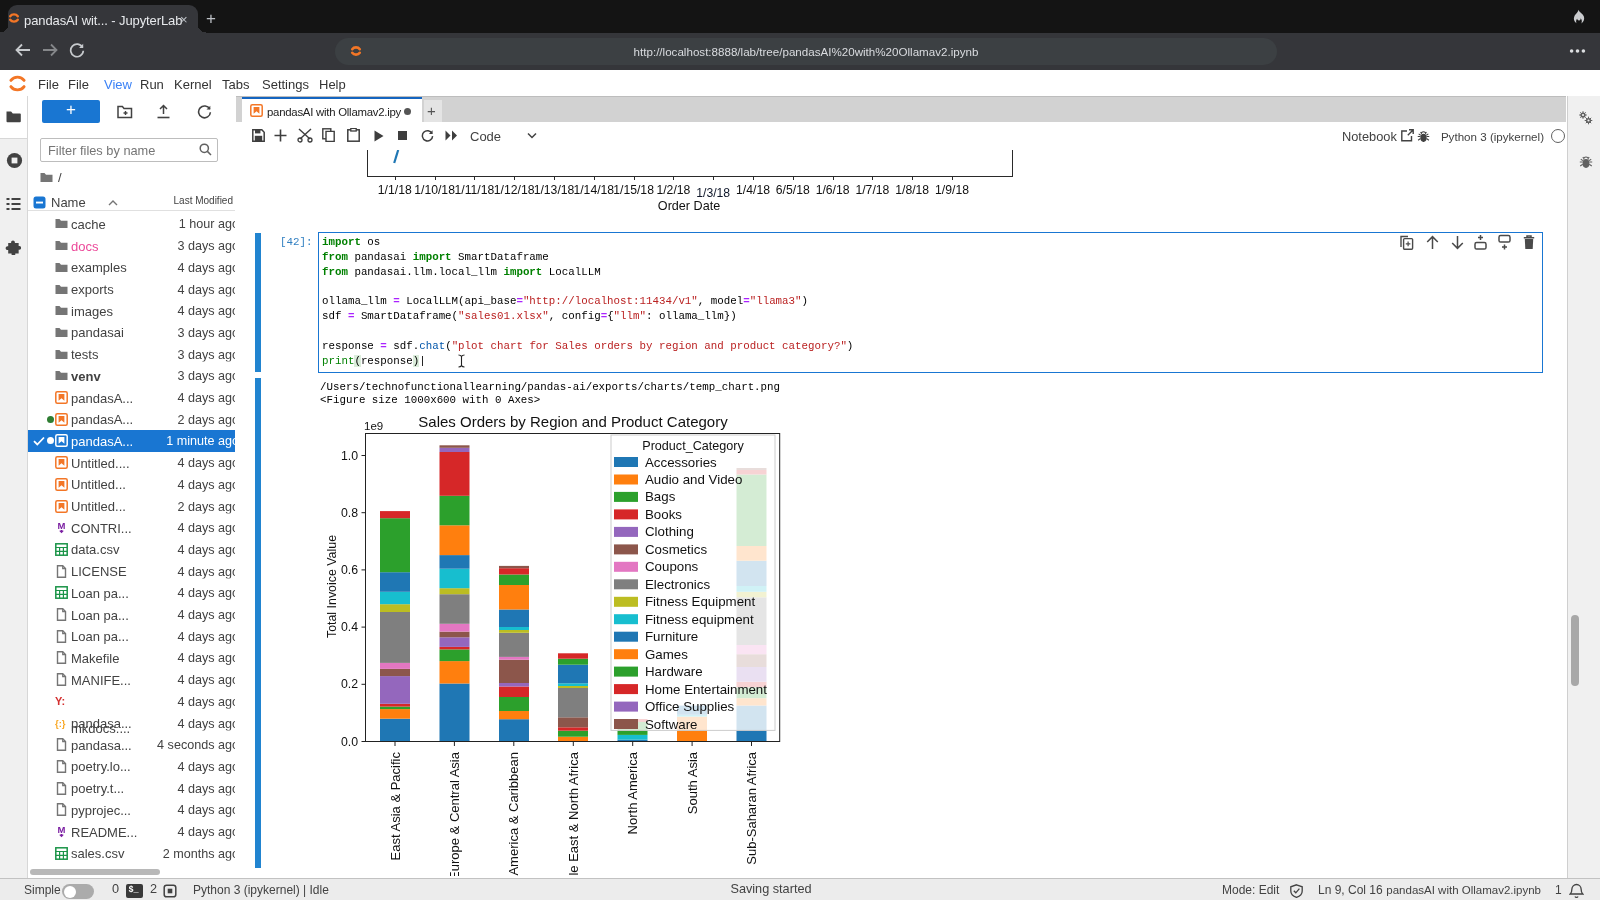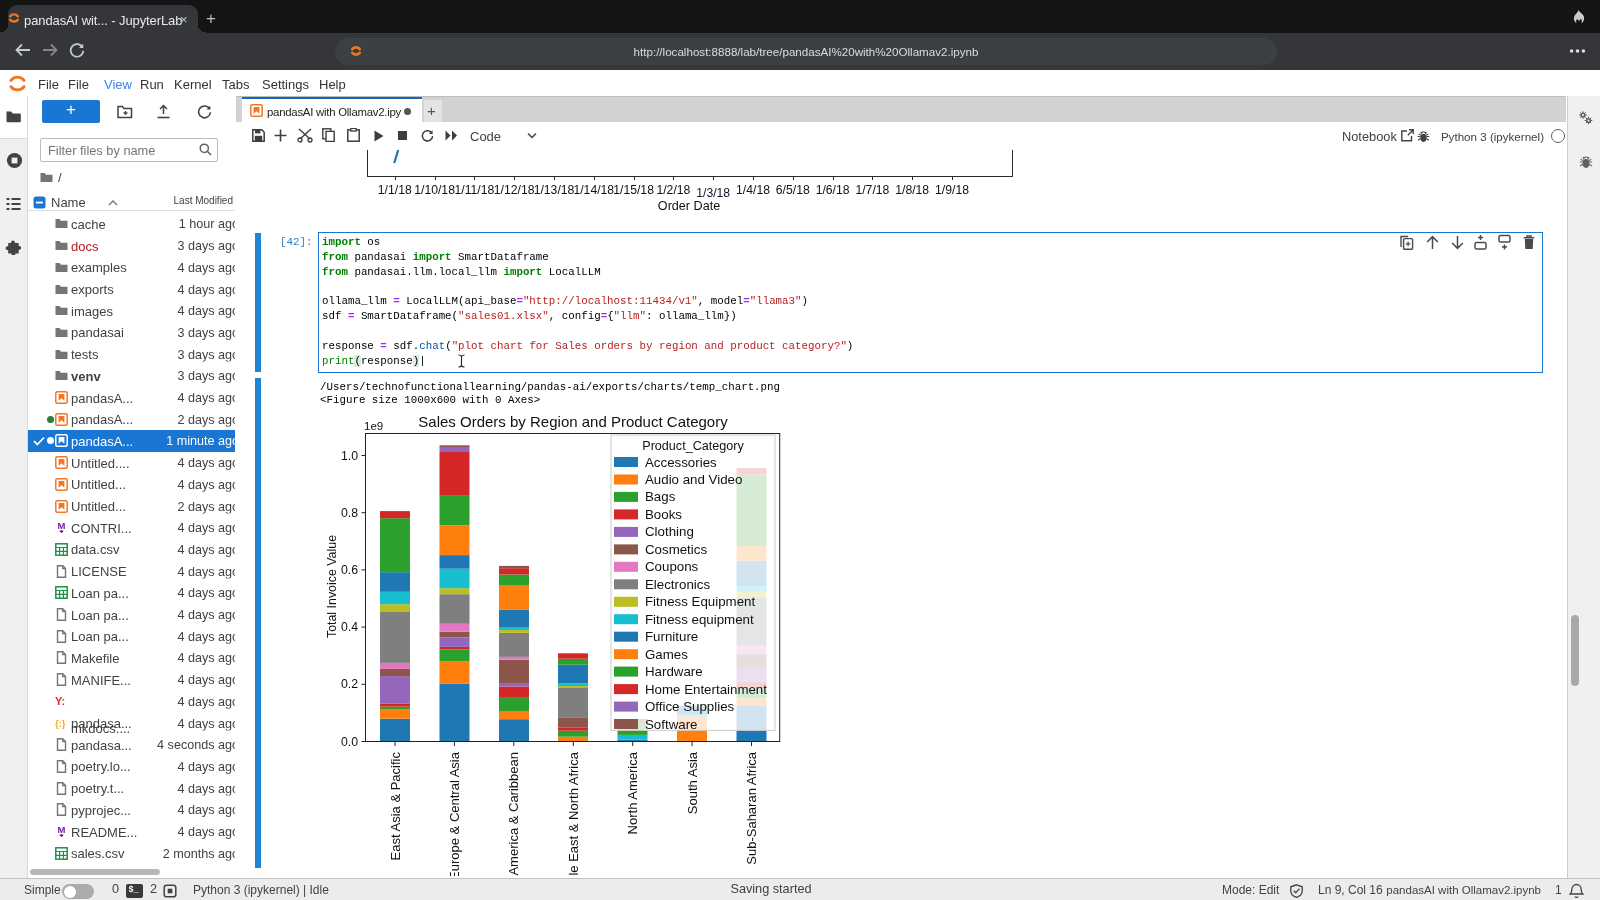--- a/index.html
+++ b/index.html
@@ -116,21 +116,21 @@
 <div class="a" style="left:120px;top:195px;width:113px;text-align:right;font-size:10px;color:#424242;">Last Modified</div>
 <div class="a" style="left:28px;top:210px;width:207px;height:1px;background:#e0e0e0;"></div>
 <svg class="a" style="left:55.0px;top:218.4px" width="13" height="11" viewBox="0 0 13 11">
     <path d="M0.5 1 h4 l1.5 1.7 h6.5 v7.3 h-12 z" fill="#757575"></path>
   </svg>
 <div class="a" style="left:71px;top:216.9px;font-size:13px;color:#424242;">cache</div>
 <div class="a" style="left:120px;top:217.4px;width:119px;text-align:right;font-size:12.6px;color:#424242;clip-path:inset(0 4px 0 0);">1 hour ago</div>
 <svg class="a" style="left:55.0px;top:240.1px" width="13" height="11" viewBox="0 0 13 11">
     <path d="M0.5 1 h4 l1.5 1.7 h6.5 v7.3 h-12 z" fill="#757575"></path>
   </svg>
-<div class="a" style="left:71px;top:238.6px;font-size:13px;color:#b91c1c;">docs</div>
+<div class="a" style="left:71px;top:238.6px;font-size:13px;color:#ec4899;">docs</div>
 <div class="a" style="left:120px;top:239.1px;width:119px;text-align:right;font-size:12.6px;color:#424242;clip-path:inset(0 4px 0 0);">3 days ago</div>
 <svg class="a" style="left:55.0px;top:261.8px" width="13" height="11" viewBox="0 0 13 11">
     <path d="M0.5 1 h4 l1.5 1.7 h6.5 v7.3 h-12 z" fill="#757575"></path>
   </svg>
 <div class="a" style="left:71px;top:260.3px;font-size:13px;color:#424242;">examples</div>
 <div class="a" style="left:120px;top:260.8px;width:119px;text-align:right;font-size:12.6px;color:#424242;clip-path:inset(0 4px 0 0);">4 days ago</div>
 <svg class="a" style="left:55.0px;top:283.5px" width="13" height="11" viewBox="0 0 13 11">
     <path d="M0.5 1 h4 l1.5 1.7 h6.5 v7.3 h-12 z" fill="#757575"></path>
   </svg>
 <div class="a" style="left:71px;top:282.0px;font-size:13px;color:#424242;">exports</div>

